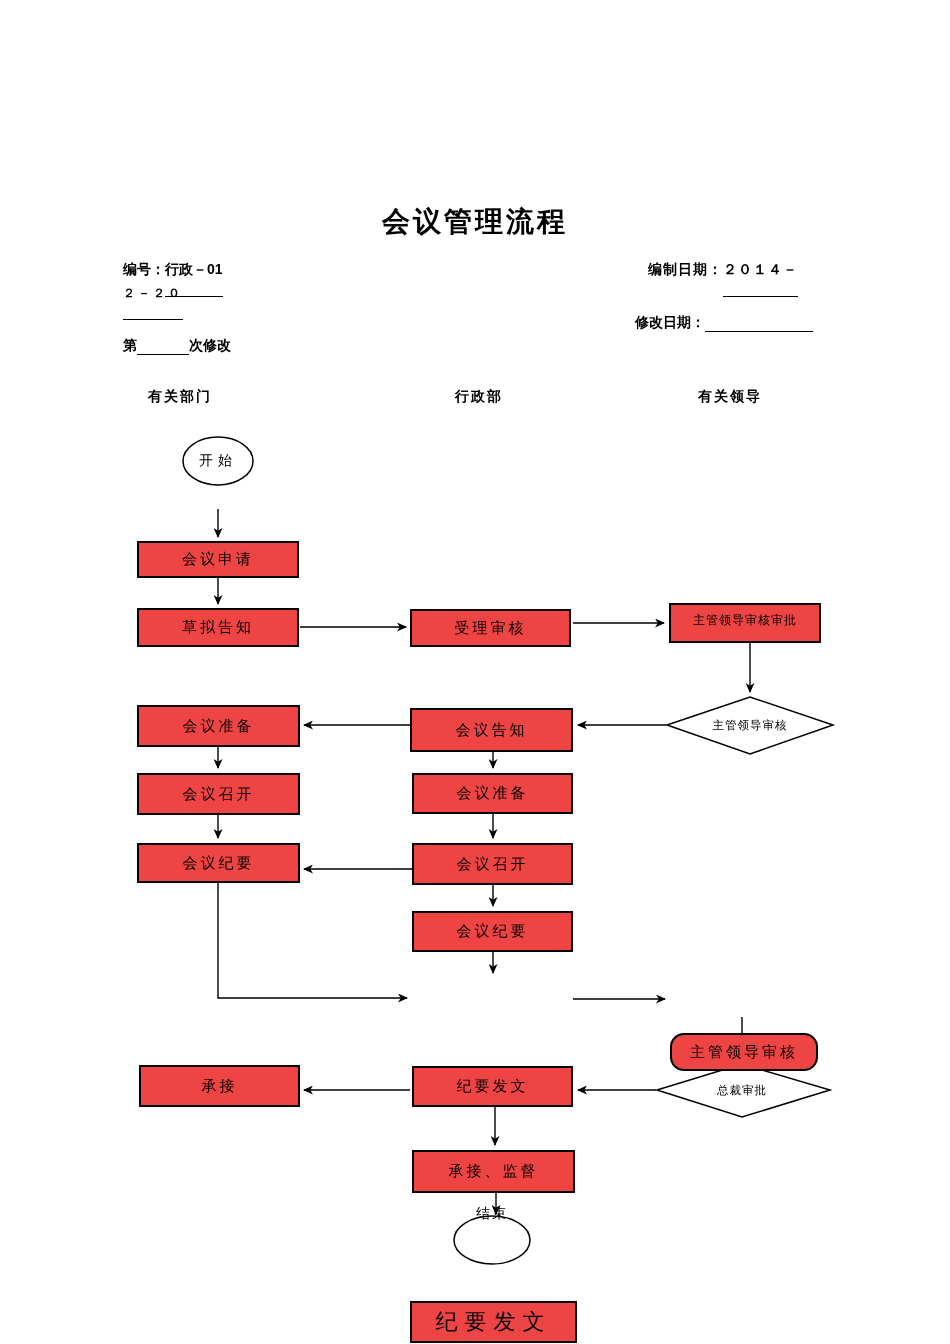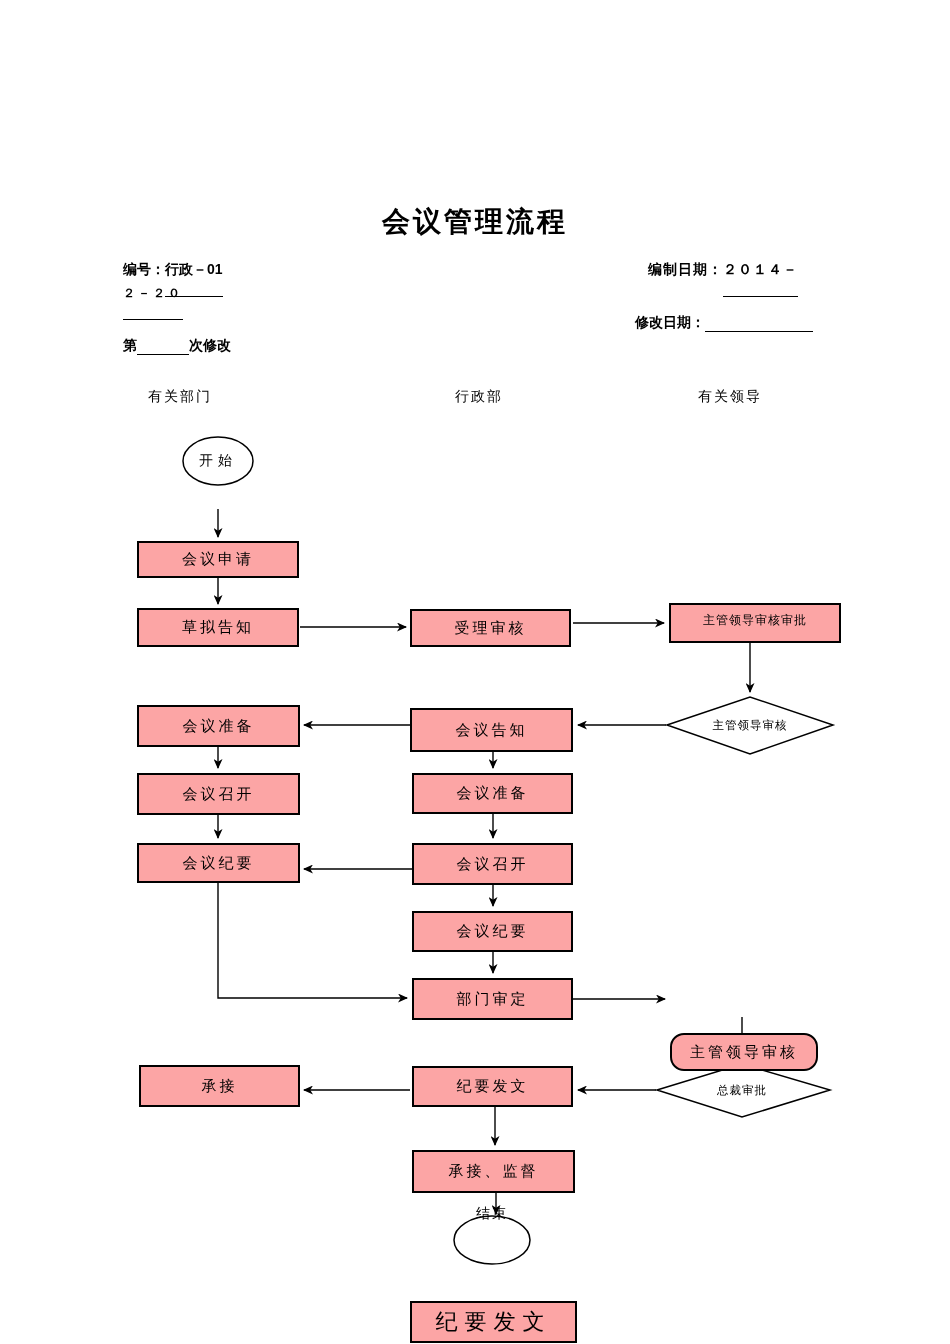--- a/index.html
+++ b/index.html
@@ -17,47 +17,47 @@
   .u{border-bottom:1.6px solid #000;padding-bottom:19px;}
   #m-docno{left:123px;top:261px;}
   #m-created{left:648px;top:261px;letter-spacing:1px;}
   #m-wrap{left:123px;top:285px;font-size:12px;letter-spacing:3px;}
   #m-revision{left:123px;top:314px;margin-top:23px;}
   #m-modified{left:635px;top:314px;}
   .blank{display:inline-block;border-bottom:1.6px solid #000;height:14px;vertical-align:bottom;}
   #m-revision .blank{width:52px;}
   #m-modified .blank{width:108px;}
   
-  .lane{position:absolute;top:388px;font-size:14px;font-weight:normal;letter-spacing:2px;z-index:3;}
+  .lane{position:absolute;top:388px;font-size:14px;font-weight:bold;letter-spacing:2px;z-index:3;}
   #lane-left{left:148px;}
   #lane-center{left:455px;}
   #lane-right{left:698px;}
   
   .box{
-    position:absolute;border:2px solid #000;background:#fca5a5;box-sizing:border-box;
+    position:absolute;border:2px solid #000;background:#ef4444;box-sizing:border-box;
     display:flex;align-items:center;justify-content:center;
     font-size:15px;letter-spacing:3px;z-index:2;white-space:nowrap;
   }
   .box.small{font-size:12px;letter-spacing:1px;}
   .lbl{position:absolute;text-align:center;font-size:14px;z-index:3;white-space:nowrap;}
   #n-l-apply{left:137px;top:541px;width:162px;height:37px;}
   #n-l-draft{left:137px;top:608px;width:162px;height:39px;}
   #n-l-prepare{left:137px;top:705px;width:163px;height:42px;}
   #n-l-hold{left:137px;top:773px;width:163px;height:42px;}
   #n-l-minutes{left:137px;top:843px;width:163px;height:40px;}
   #n-l-accept{left:139px;top:1065px;width:161px;height:42px;}
   #n-c-review{left:410px;top:609px;width:161px;height:38px;}
   #n-c-notify{left:410px;top:708px;width:163px;height:44px;}
   #n-c-prepare{left:412px;top:773px;width:161px;height:41px;}
   #n-c-hold{left:412px;top:843px;width:161px;height:42px;}
   #n-c-minutes{left:412px;top:911px;width:161px;height:41px;}
   #n-c-decide{left:412px;top:978px;width:161px;height:42px;}
   #n-c-issue{left:412px;top:1066px;width:161px;height:41px;}
   #n-c-supervise{left:412px;top:1150px;width:163px;height:43px;}
-  #n-r-leader1{left:669px;top:603px;width:172px;height:40px;padding-bottom:6px;}
+  #n-r-leader1{left:669px;top:603px;width:152px;height:40px;padding-bottom:6px;}
   #n-r-leader2{left:670px;top:1033px;width:148px;height:38px;border-radius:14px;}
   #n-footer{left:410px;top:1301px;width:167px;height:42px;
     font-family:"Liberation Serif", serif;font-size:22px;letter-spacing:7px;}
   #n-start-label{left:183px;top:452px;width:70px;letter-spacing:5px;}
   #n-end-label{left:461px;top:1205px;width:62px;letter-spacing:2px;}
   #n-d1-label{left:690px;top:718px;width:120px;font-size:11.5px;letter-spacing:1px;}
   #n-d2-label{left:692px;top:1083px;width:100px;font-size:11.5px;letter-spacing:1px;}
 </style>
 </head>
 <body>
@@ -133,21 +133,20 @@
   <div class="box" id="n-l-prepare">会议准备</div>
   <div class="box" id="n-l-hold">会议召开</div>
   <div class="box" id="n-l-minutes">会议纪要</div>
   <div class="box" id="n-l-accept">承接</div>
 
   <div class="box" id="n-c-review">受理审核</div>
   <div class="box" id="n-c-notify">会议告知</div>
   <div class="box" id="n-c-prepare">会议准备</div>
   <div class="box" id="n-c-hold">会议召开</div>
   <div class="box" id="n-c-minutes">会议纪要</div>
-  <div class="box" id="n-c-decide">部门审定</div>
   <div class="box" id="n-c-issue">纪要发文</div>
   <div class="box" id="n-c-supervise">承接、监督</div>
 
   <div class="box small" id="n-r-leader1">主管领导审核审批</div>
   <div class="box" id="n-r-leader2">主管领导审核</div>
 
   <div class="box" id="n-footer">纪要发文</div>
 
 </div>
 

